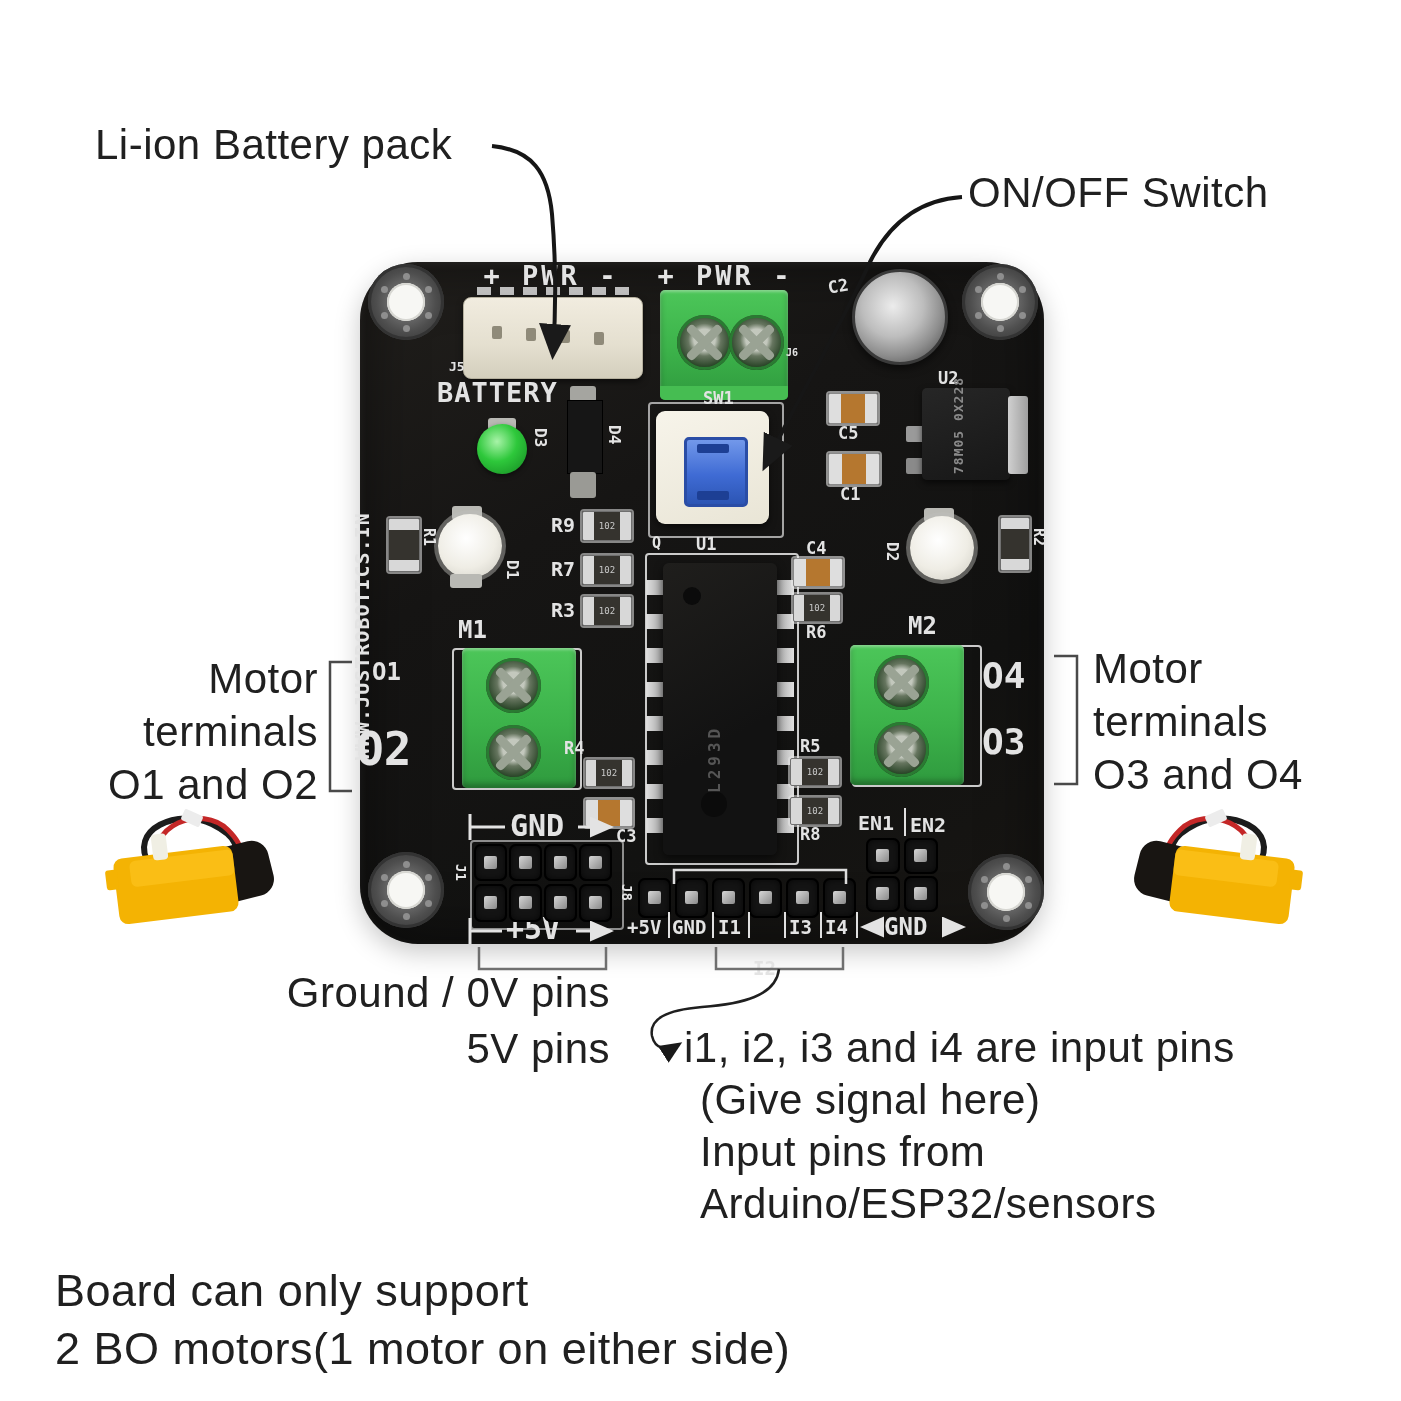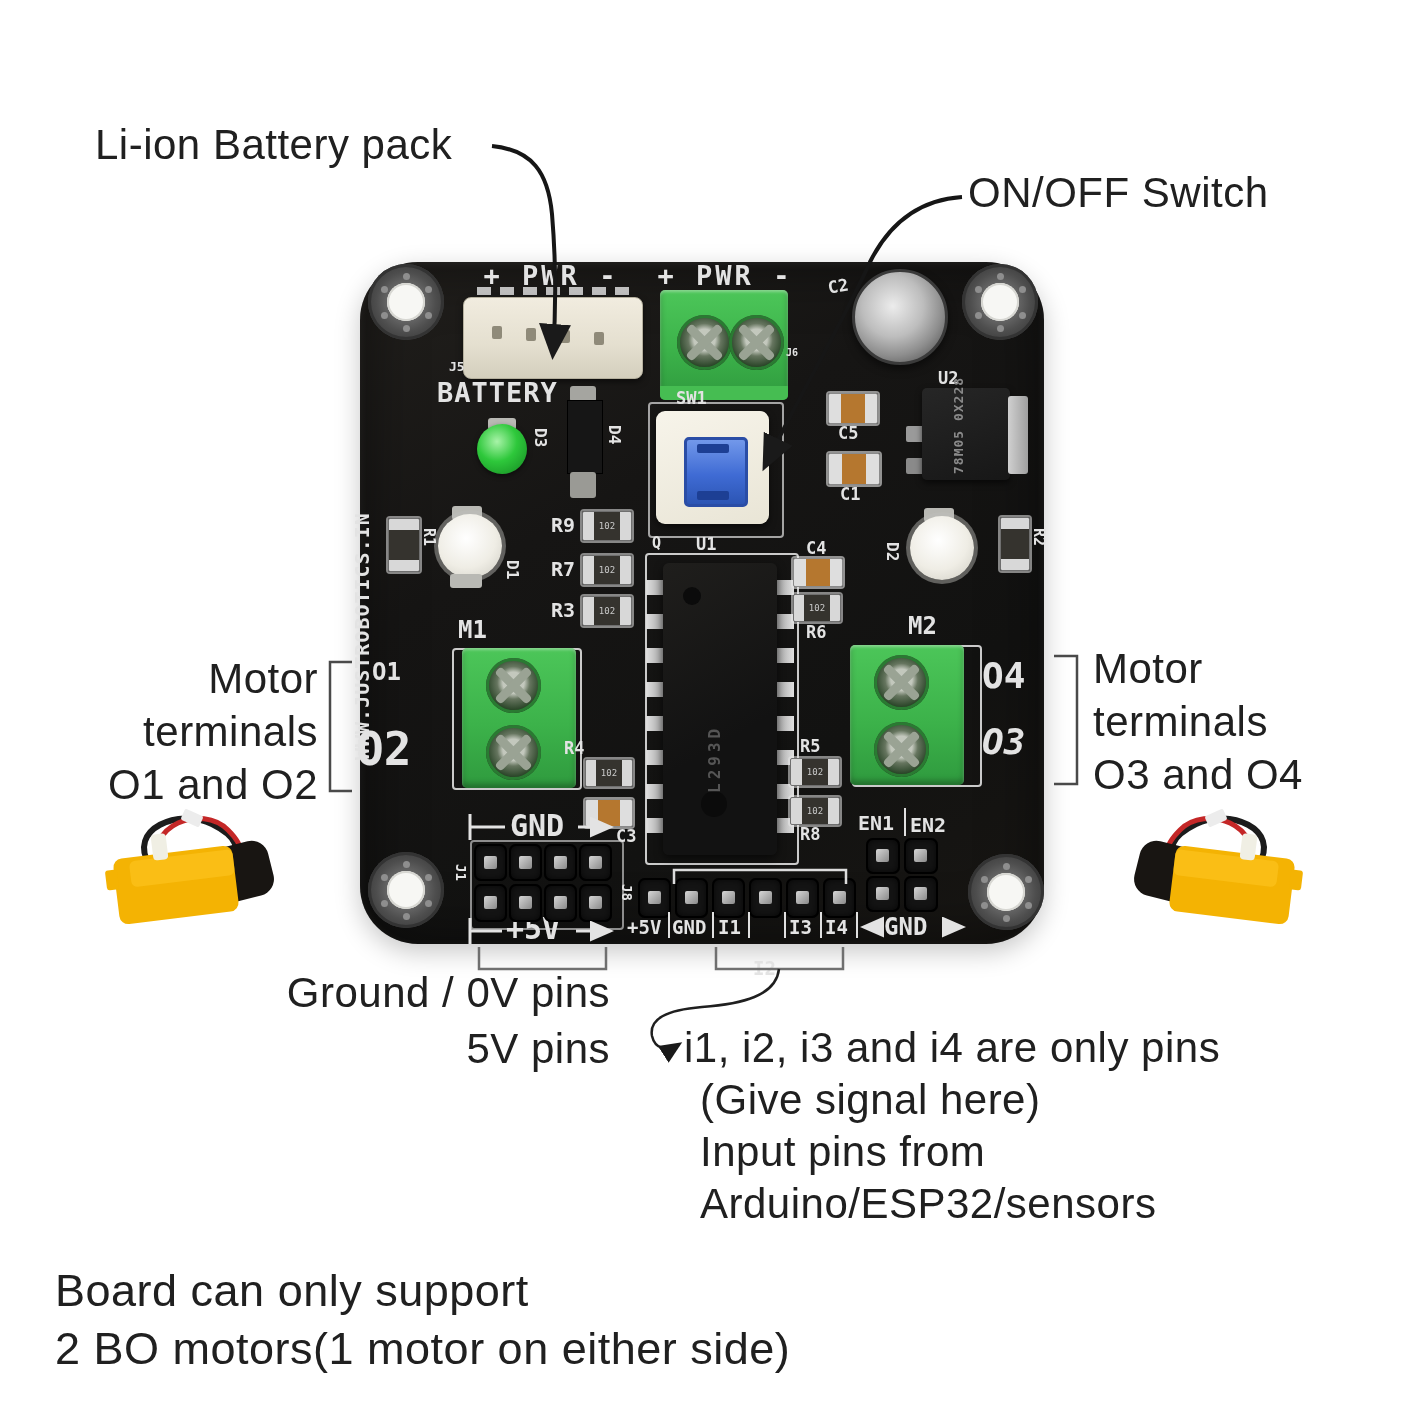--- a/index.html
+++ b/index.html
@@ -85,21 +85,21 @@
   </div>
   <div class="silk" style="left:449px;top:360px;font-size:13px;">J5</div>
   <div class="silk" style="left:437px;top:379px;font-size:27px;letter-spacing:1px;">BATTERY</div>
 
   <div class="gterm" style="left:660px;top:290px;width:128px;height:110px;">
     <div class="lip"></div>
     <div class="screw" style="left:17px;top:25px;"></div>
     <div class="screw" style="left:69px;top:25px;"></div>
   </div>
   <div class="silk" style="left:786px;top:348px;font-size:10px;">J6</div>
-  <div class="silk" style="left:676px;top:390px;font-size:17px;">SW1</div>
+  <div class="silk" style="left:703px;top:390px;font-size:17px;">SW1</div>
 
   <div class="abs" style="left:852px;top:269px;width:90px;height:90px;border-radius:50%;background:radial-gradient(circle at 42% 38%,#ececec,#bdbdbd 40%,#8d8d8d 65%,#5e5e5e 85%,#474747);border:3px solid #3a3a3a;box-shadow:0 4px 8px rgba(0,0,0,.5);"></div>
   <div class="silk" style="left:828px;top:278px;font-size:17px;transform:rotate(-10deg);">C2</div>
 
   <div class="silk" style="left:938px;top:370px;font-size:17px;">U2</div>
   <div class="abs" style="left:906px;top:426px;width:20px;height:16px;background:#9a9a9a;border-radius:2px;"></div>
   <div class="abs" style="left:906px;top:458px;width:20px;height:16px;background:#8a8a8a;border-radius:2px;"></div>
   <div class="abs" style="left:922px;top:388px;width:88px;height:92px;background:linear-gradient(160deg,#262626,#171717);border-radius:5px;box-shadow:0 3px 6px rgba(0,0,0,.6);">
     <div class="silk vrot" style="left:30px;top:8px;font-size:13px;color:#8a8a8a;letter-spacing:1px;height:78px;">78M05 0X228</div>
   </div>
@@ -200,21 +200,21 @@
   <div class="silk" style="left:372px;top:660px;font-size:24px;">O1</div>
   <div class="silk" style="left:356px;top:726px;font-size:46px;">O2</div>
 
   <div class="silk" style="left:908px;top:614px;font-size:24px;">M2</div>
   <div class="outline" style="left:852px;top:645px;width:126px;height:138px;"></div>
   <div class="gterm" style="left:850px;top:645px;width:114px;height:140px;">
     <div class="screw" style="left:24px;top:10px;"></div>
     <div class="screw" style="left:24px;top:77px;"></div>
   </div>
   <div class="silk" style="left:982px;top:658px;font-size:36px;">O4</div>
-  <div class="silk" style="left:982px;top:724px;font-size:36px;font-style:italic;">O3</div>
+  <div class="silk" style="left:982px;top:724px;font-size:36px;">O3</div>
 
   <div class="silk" style="left:564px;top:740px;font-size:17px;">R4</div>
   <div class="res" style="left:585px;top:759px;width:46px;height:26px;">
       <span class="mark">102</span>
     </div>
   <div class="cap" style="left:585px;top:799px;width:46px;height:26px;"></div>
   <div class="silk" style="left:616px;top:828px;font-size:17px;">C3</div>
 
   <div class="silk" style="left:510px;top:811px;font-size:30px;">GND</div>
   <div class="silk" style="left:506px;top:914px;font-size:30px;">+5V</div>
@@ -309,21 +309,21 @@
   <div class="ann" style="left:1093px;top:642px;">
     <div>Motor</div>
     <div>terminals</div>
     <div>O3 and O4</div>
   </div>
 
   <div class="ann right" style="right:791px;top:966px;">Ground / 0V pins</div>
   <div class="ann right" style="right:791px;top:1022px;">5V pins</div>
 
   <div class="ann" style="left:684px;top:1022px;line-height:52px;">
-    <div>i1, i2, i3 and i4 are only pins</div>
+    <div>i1, i2, i3 and i4 are input pins</div>
     <div style="margin-left:16px;">(Give signal here)</div>
     <div style="margin-left:16px;">Input pins from</div>
     <div style="margin-left:16px;">Arduino/ESP32/sensors</div>
   </div>
 
   <div class="ann" style="left:55px;top:1262px;line-height:58px;font-size:45px;">
     <div>Board can only support</div>
     <div>2 BO motors(1 motor on either side)</div>
   </div>
 

